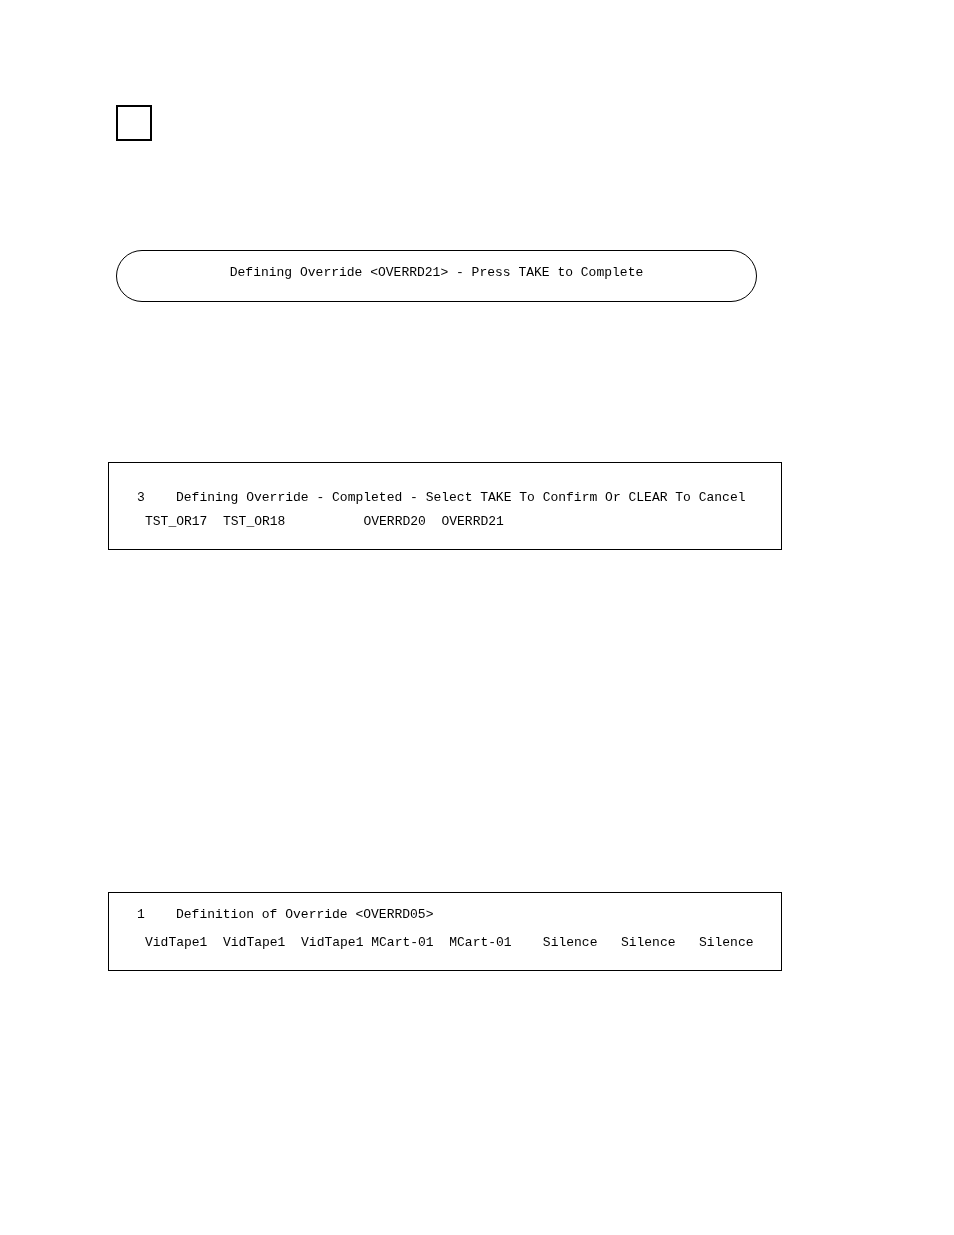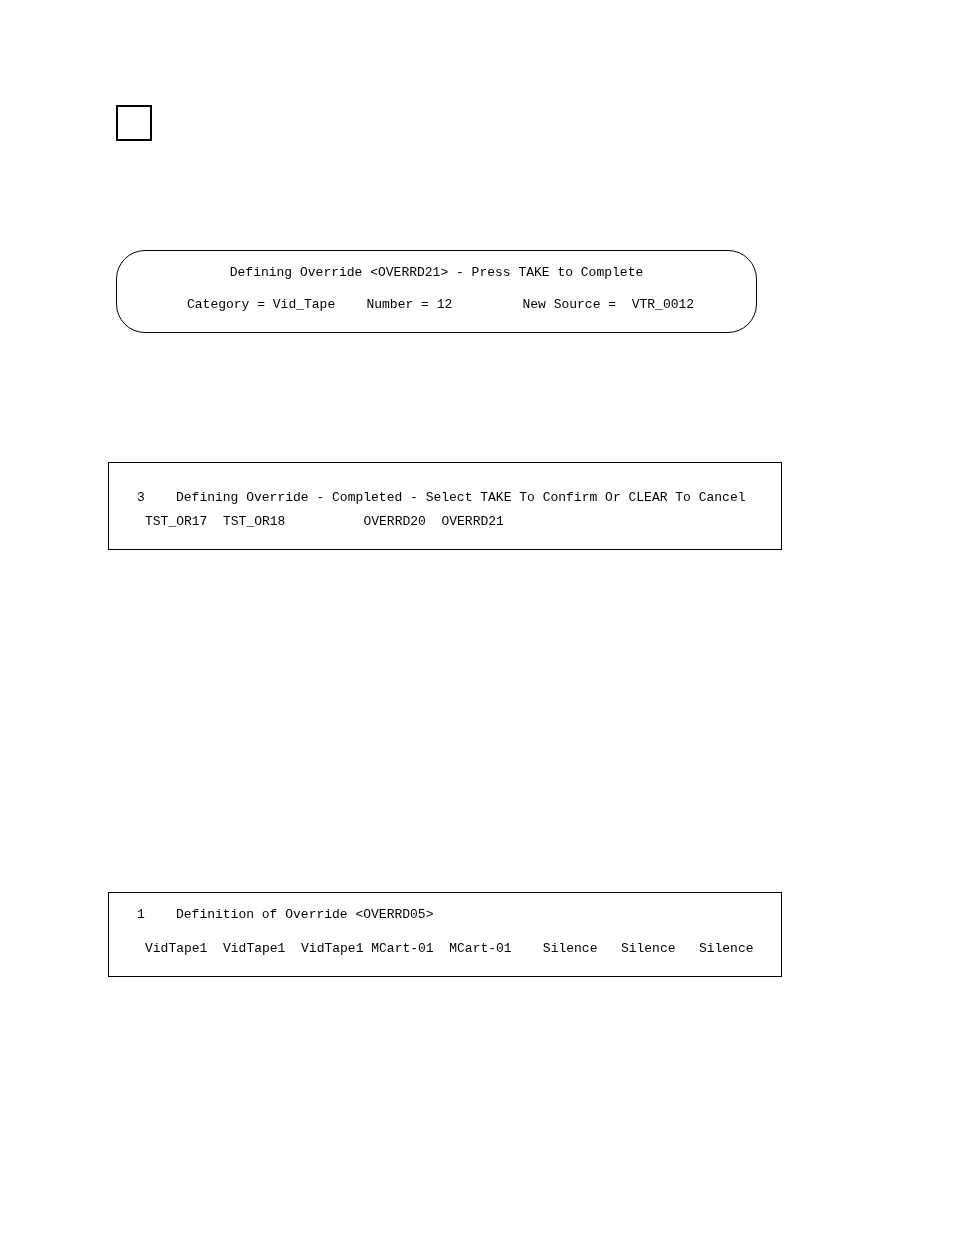--- a/index.html
+++ b/index.html
@@ -59,34 +59,33 @@
     padding-left: 26px;
   }
   
   #panel3 {
     left: 108px;
     top: 892px;
     width: 674px;
   }
   #panel3 .l1 { padding-left: 18px; }
   #panel3 .l2 {
-    margin-top: 18px;
+    margin-top: 12px;
     padding-left: 26px;
   }
 </style>
 </head>
 <body>
 
 <div class="page">
 
   <div class="small-box"></div>
 
   <div id="panel1" class="panel">
     <div class="line l1">Defining Override &lt;OVERRD21&gt; - Press TAKE to Complete</div>
-    <div class="line l2">Category = Vid_Tape    Number = 12         New Source =  VTR_0012</div>
   </div>
 
   <div id="panel2" class="panel">
     <div class="line l1">3    Defining Override - Completed - Select TAKE To Confirm Or CLEAR To Cancel</div>
     <div class="line l2">TST_OR17  TST_OR18          OVERRD20  OVERRD21</div>
   </div>
 
   <div id="panel3" class="panel">
     <div class="line l1">1    Definition of Override &lt;OVERRD05&gt;</div>
     <div class="line l2">VidTape1  VidTape1  VidTape1 MCart-01  MCart-01    Silence   Silence   Silence</div>

